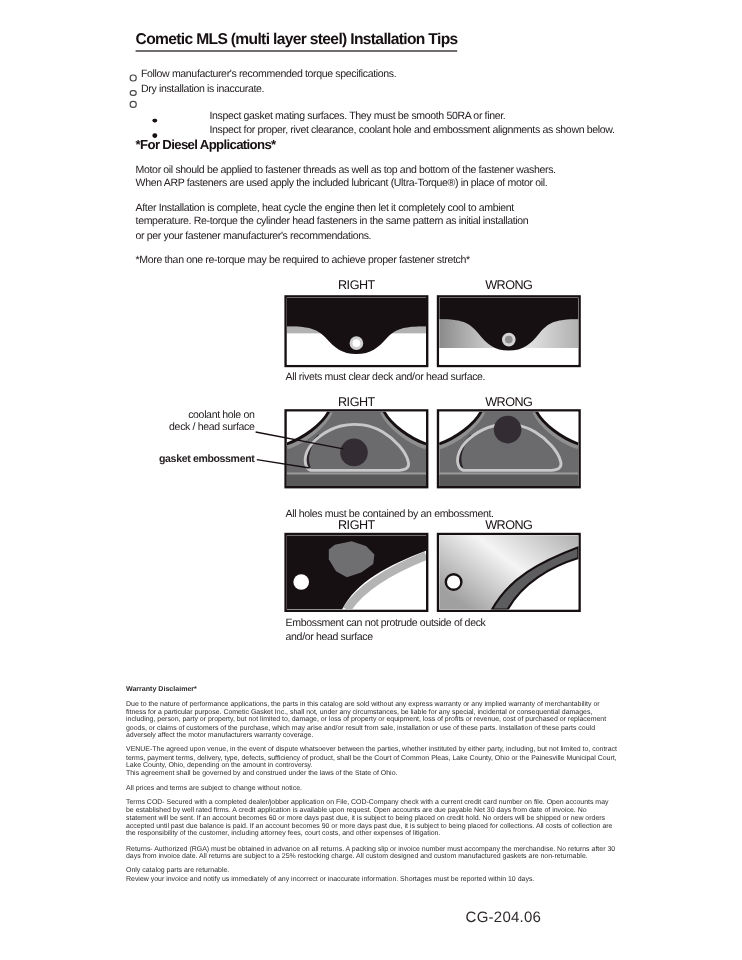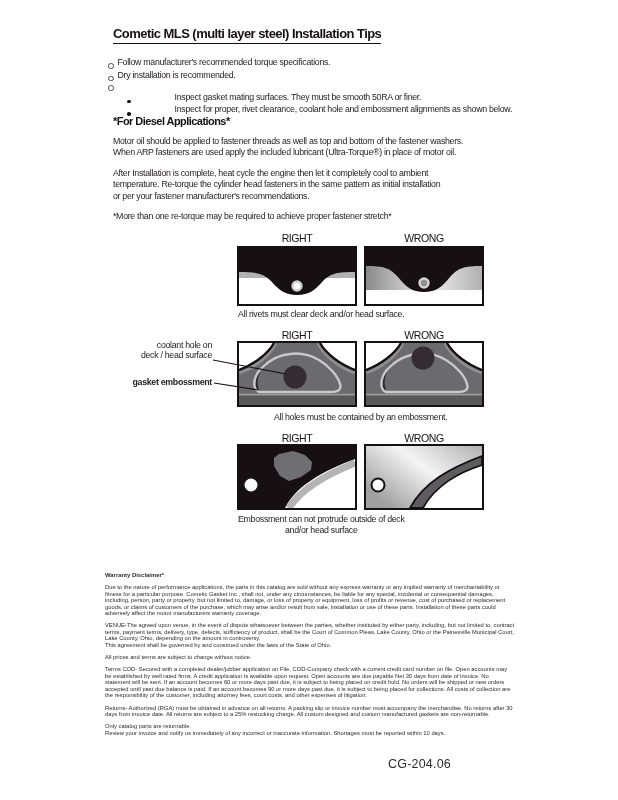--- a/index.html
+++ b/index.html
@@ -26,24 +26,24 @@
 
   
   .diagrams{position:absolute;left:0;top:230px;width:516px;height:322px;}
   .dlabel{position:absolute;width:120px;text-align:center;font-size:10.5px;
           letter-spacing:-0.4px;color:#171013;}
   .colA{left:237px;} .colB{left:364px;}
   .dbox{position:absolute;width:120px;border:2px solid #171013;box-sizing:border-box;
         background:#fff;line-height:0;}
   .h60{height:60px;} .h66{height:66px;}
   .r1l{top:2px;} .r1b{top:16px;} .r1c{top:79px;}
-  .r2l{top:99px;} .r2b{top:111px;} .r2c{top:182px;margin-left:36px;}
+  .r2l{top:99px;} .r2b{top:111px;} .r2c{top:193px;}
   .r3l{top:202px;} .r3b{top:214px;} .r3c{top:284px;}
   .dcap{position:absolute;left:238px;font-size:8.8px;letter-spacing:-0.3px;
-        line-height:10.5px;white-space:pre-line;color:#272123;text-align:center;}
+        line-height:10.5px;white-space:pre-line;color:#272123;}
   .ann{position:absolute;text-align:right;font-size:8.8px;letter-spacing:-0.3px;
        line-height:9.6px;white-space:pre-line;color:#272123;}
   .ann-cool{left:80px;width:132px;top:111px;}
   .ann-emb{left:80px;width:132px;top:148px;font-weight:bold;}
   .leads{position:absolute;left:0;top:0;}
   .leads line{stroke:#171013;stroke-width:1.1;}
 
   
   .warranty{position:absolute;left:105px;top:572px;width:410px;font-size:5.8px;
             line-height:6.4px;letter-spacing:0;color:#2e292b;}
@@ -59,21 +59,21 @@
 <div class="page">
 
   <div class="intro">
     <h1 class="title">Cometic MLS (multi layer steel) Installation Tips</h1>
     <div class="bul l1">
       <span class="mk mk-o"></span>
       <span>Follow manufacturer's recommended torque specifications.</span>
     </div>
     <div class="bul l1">
       <span class="mk mk-o"></span>
-      <span>Dry installation is recommended.</span>
+      <span>Dry installation is inaccurate.</span>
     </div>
     <div class="bul l1">
       <span class="mk mk-o"></span>
     </div>
     <div class="bul l2">
       <span class="mk mk-d"></span>
       <span>Inspect gasket mating surfaces.  They must be smooth 50RA or finer.</span>
     </div>
     <div class="bul l2">
       <span class="mk mk-d"></span>

